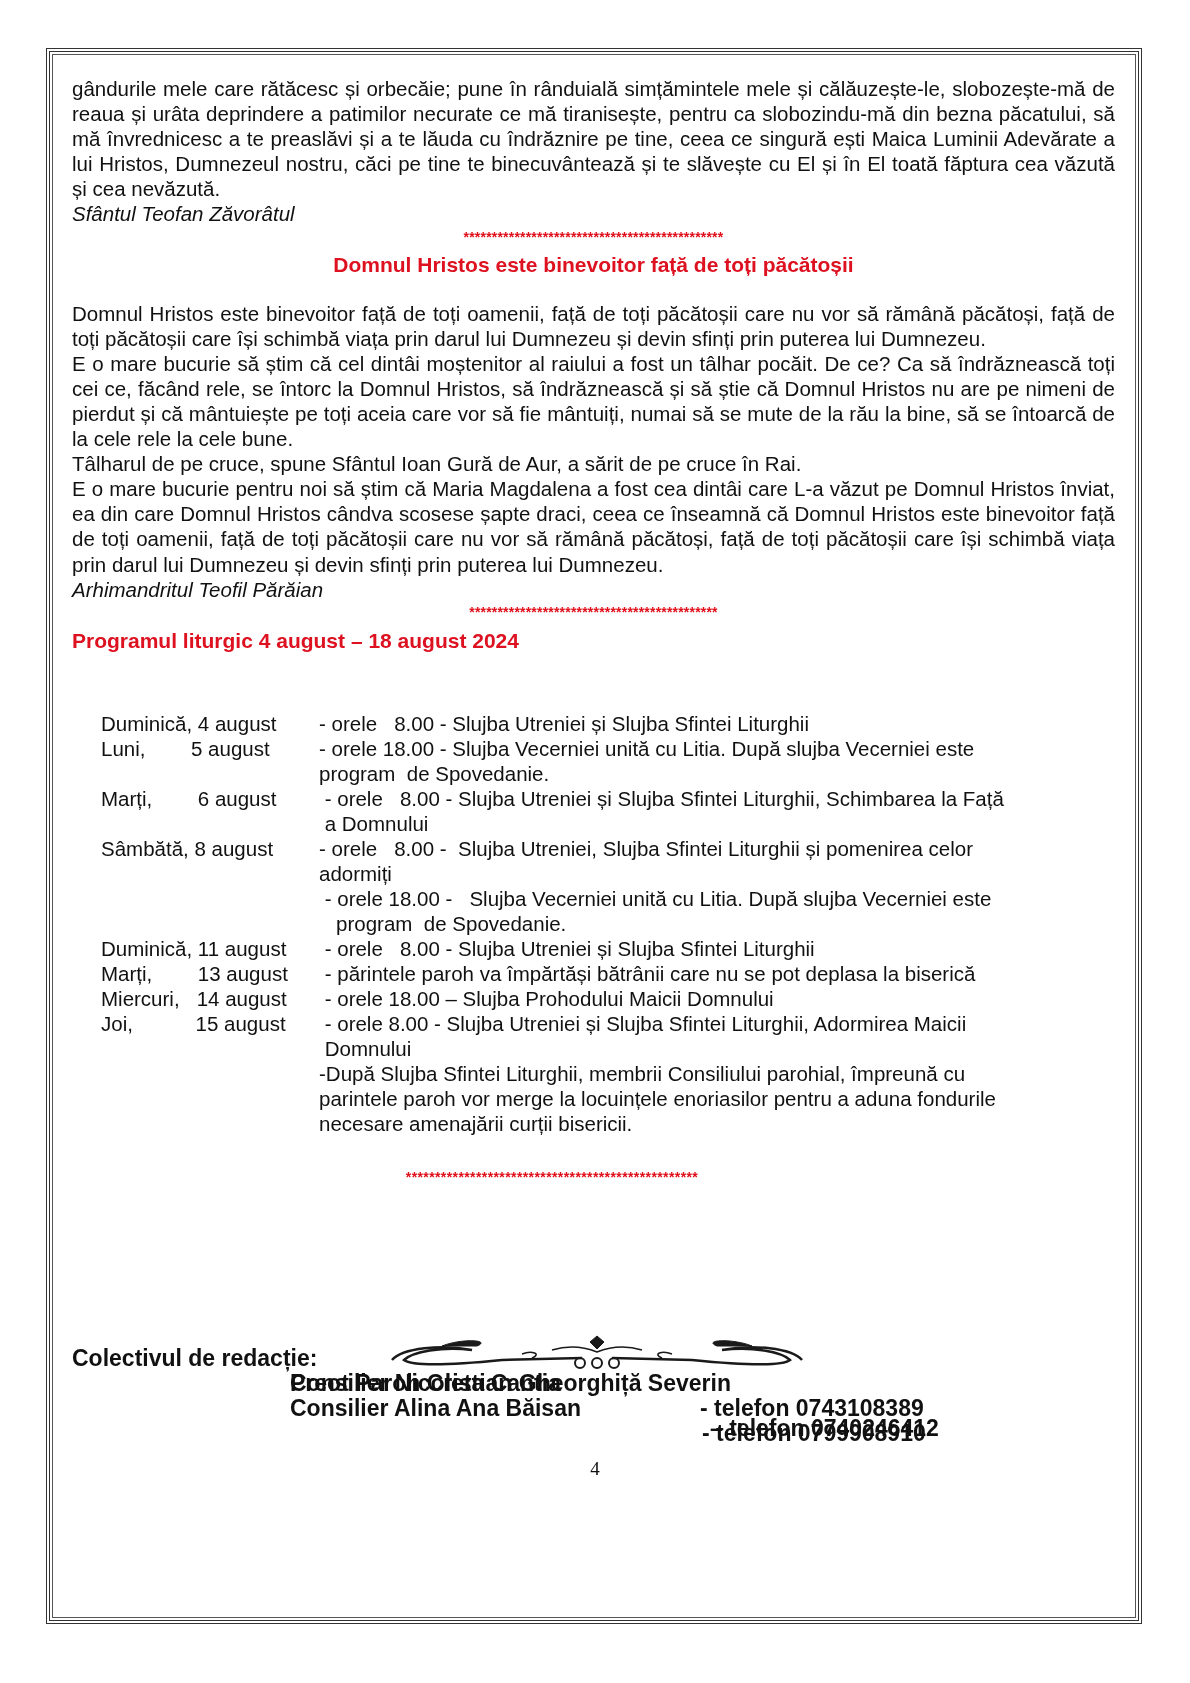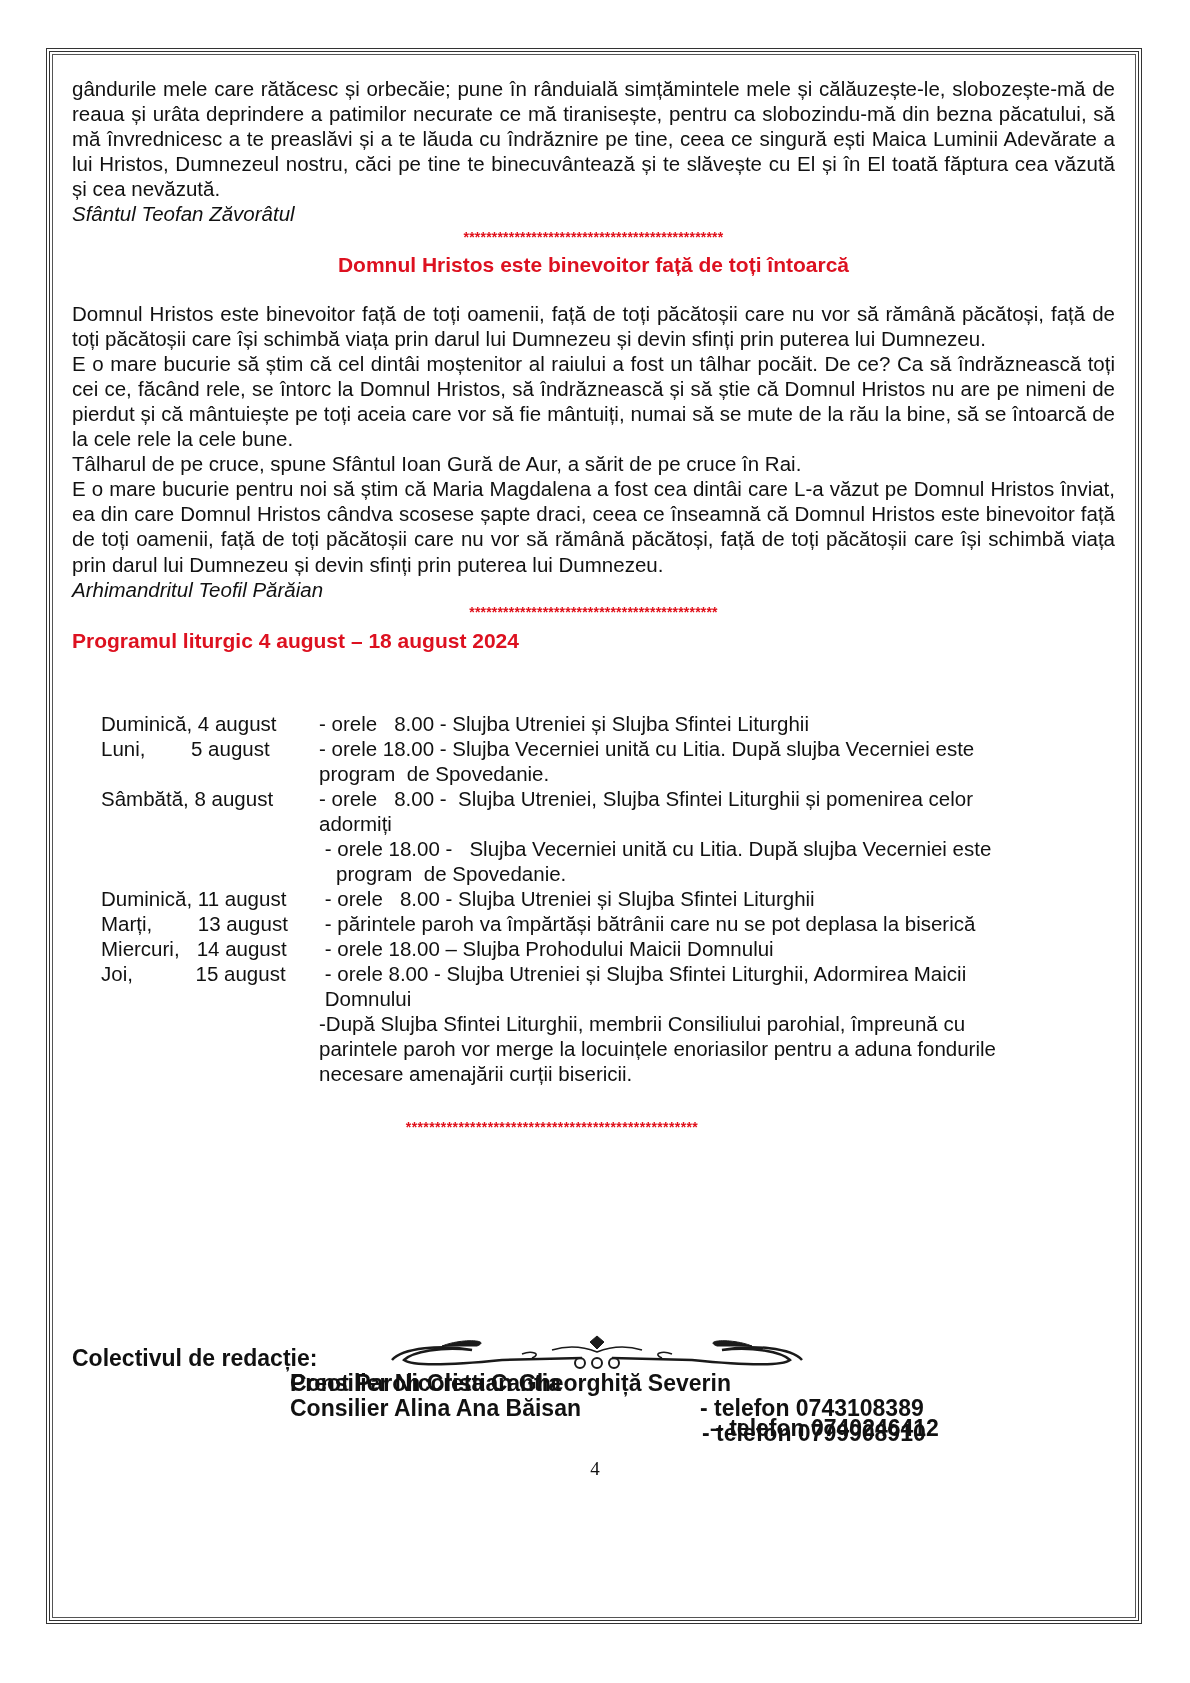--- a/index.html
+++ b/index.html
@@ -37,40 +37,45 @@
 </style>
 </head>
 <body>
 
 <div class="frame"></div>
 
 <div class="content">
   <p class="just lastline">gândurile mele care rătăcesc și orbecăie; pune în rânduială simțămintele mele și călăuzește-le, slobozește-mă de reaua și urâta deprindere a patimilor necurate ce mă tiranisește, pentru ca slobozindu-mă din bezna păcatului, să mă învrednicesc a te preaslăvi și a te lăuda cu îndrăznire pe tine, ceea ce singură ești Maica Luminii Adevărate a lui Hristos, Dumnezeul nostru, căci pe tine te binecuvântează și te slăvește cu El și în El toată făptura cea văzută și cea nevăzută.</p>
   <p class="italic">Sfântul Teofan Zăvorâtul</p>
   <p class="stars" style="margin-top:-1px;">**********************************************</p>
-  <p class="red-heading center" style="margin-top:4px; line-height:26px;">Domnul Hristos este binevoitor față de toți întoarcă</p>
+  <p class="red-heading center" style="margin-top:4px; line-height:26px;">Domnul Hristos este binevoitor față de toți păcătoșii</p>
   <div style="height:23px;"></div>
   <p class="just lastline">Domnul Hristos este binevoitor față de toți oamenii, față de toți păcătoșii care nu vor să rămână păcătoși, față de toți păcătoșii care își schimbă viața prin darul lui Dumnezeu și devin sfinți prin puterea lui Dumnezeu.</p>
   <p class="just lastline">E o mare bucurie să știm că cel dintâi moștenitor al raiului a fost un tâlhar pocăit. De ce? Ca să îndrăznească toți cei ce, făcând rele, se întorc la Domnul Hristos, să îndrăznească și să știe că Domnul Hristos nu are pe nimeni de pierdut și că mântuiește pe toți aceia care vor să fie mântuiți, numai să se mute de la rău la bine, să se întoarcă de la cele rele la cele bune.</p>
   <p class="just lastline">Tâlharul de pe cruce, spune Sfântul Ioan Gură de Aur, a sărit de pe cruce în Rai.</p>
   <p class="just lastline">E o mare bucurie pentru noi să știm că Maria Magdalena a fost cea dintâi care L-a văzut pe Domnul Hristos înviat, ea din care Domnul Hristos cândva scosese șapte draci, ceea ce înseamnă că Domnul Hristos este binevoitor față de toți oamenii, față de toți păcătoșii care nu vor să rămână păcătoși, față de toți păcătoșii care își schimbă viața prin darul lui Dumnezeu și devin sfinți prin puterea lui Dumnezeu.</p>
   <p class="italic">Arhimandritul Teofil Părăian</p>
   <p class="stars" style="margin-top:-1px;">********************************************</p>
   <p class="red-heading" style="margin-top:5px; line-height:26px;">Programul liturgic  4 august – 18 august 2024</p>
 </div>
 
 <div class="sched">
   <div class="srow">
     <span class="sday">Duminică, 4 august</span>
     <div class="sdesc">- orele   8.00 - Slujba Utreniei și Slujba Sfintei Liturghii</div>
   </div>
   <div class="srow">
     <span class="sday">Luni,        5 august</span>
     <div class="sdesc">- orele 18.00 - Slujba Vecerniei unită cu Litia. După slujba Vecerniei este
 program  de Spovedanie.</div>
+  </div>
+  <div class="srow">
+    <span class="sday">Marți,        6 august</span>
+    <div class="sdesc"> - orele   8.00 - Slujba Utreniei și Slujba Sfintei Liturghii, Schimbarea la Față
+ a Domnului</div>
   </div>
   <div class="srow">
     <span class="sday">Sâmbătă, 8 august</span>
     <div class="sdesc">- orele   8.00 -  Slujba Utreniei, Slujba Sfintei Liturghii și pomenirea celor
 adormiți</div>
   </div>
   <div class="srow">
     <span class="sday"></span>
     <div class="sdesc"> - orele 18.00 -   Slujba Vecerniei unită cu Litia. După slujba Vecerniei este
    program  de Spovedanie.</div>

